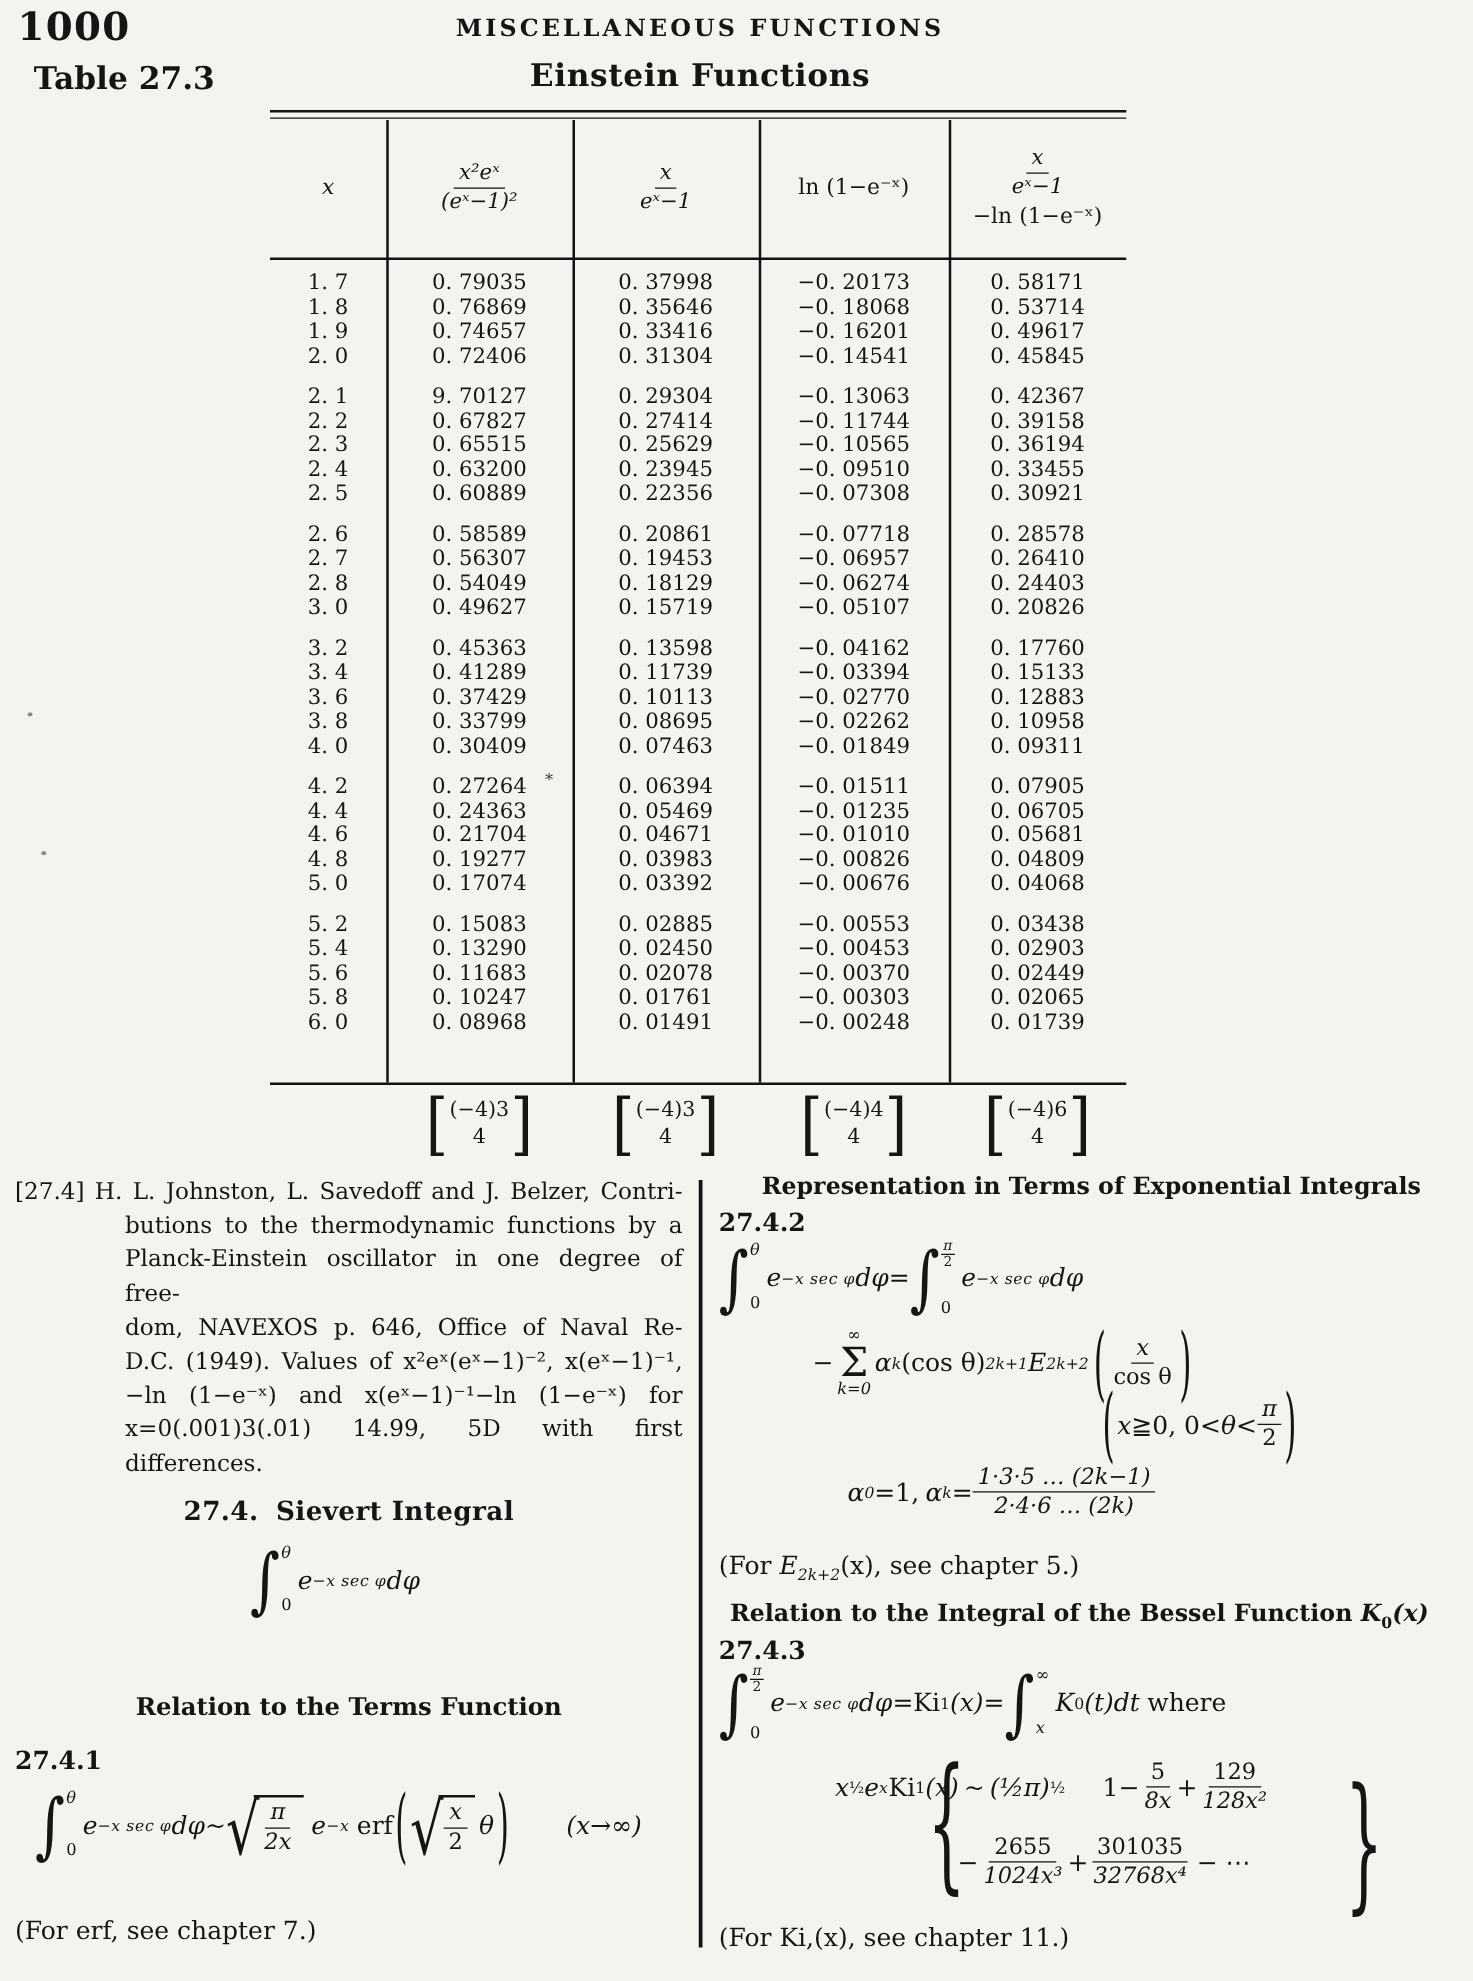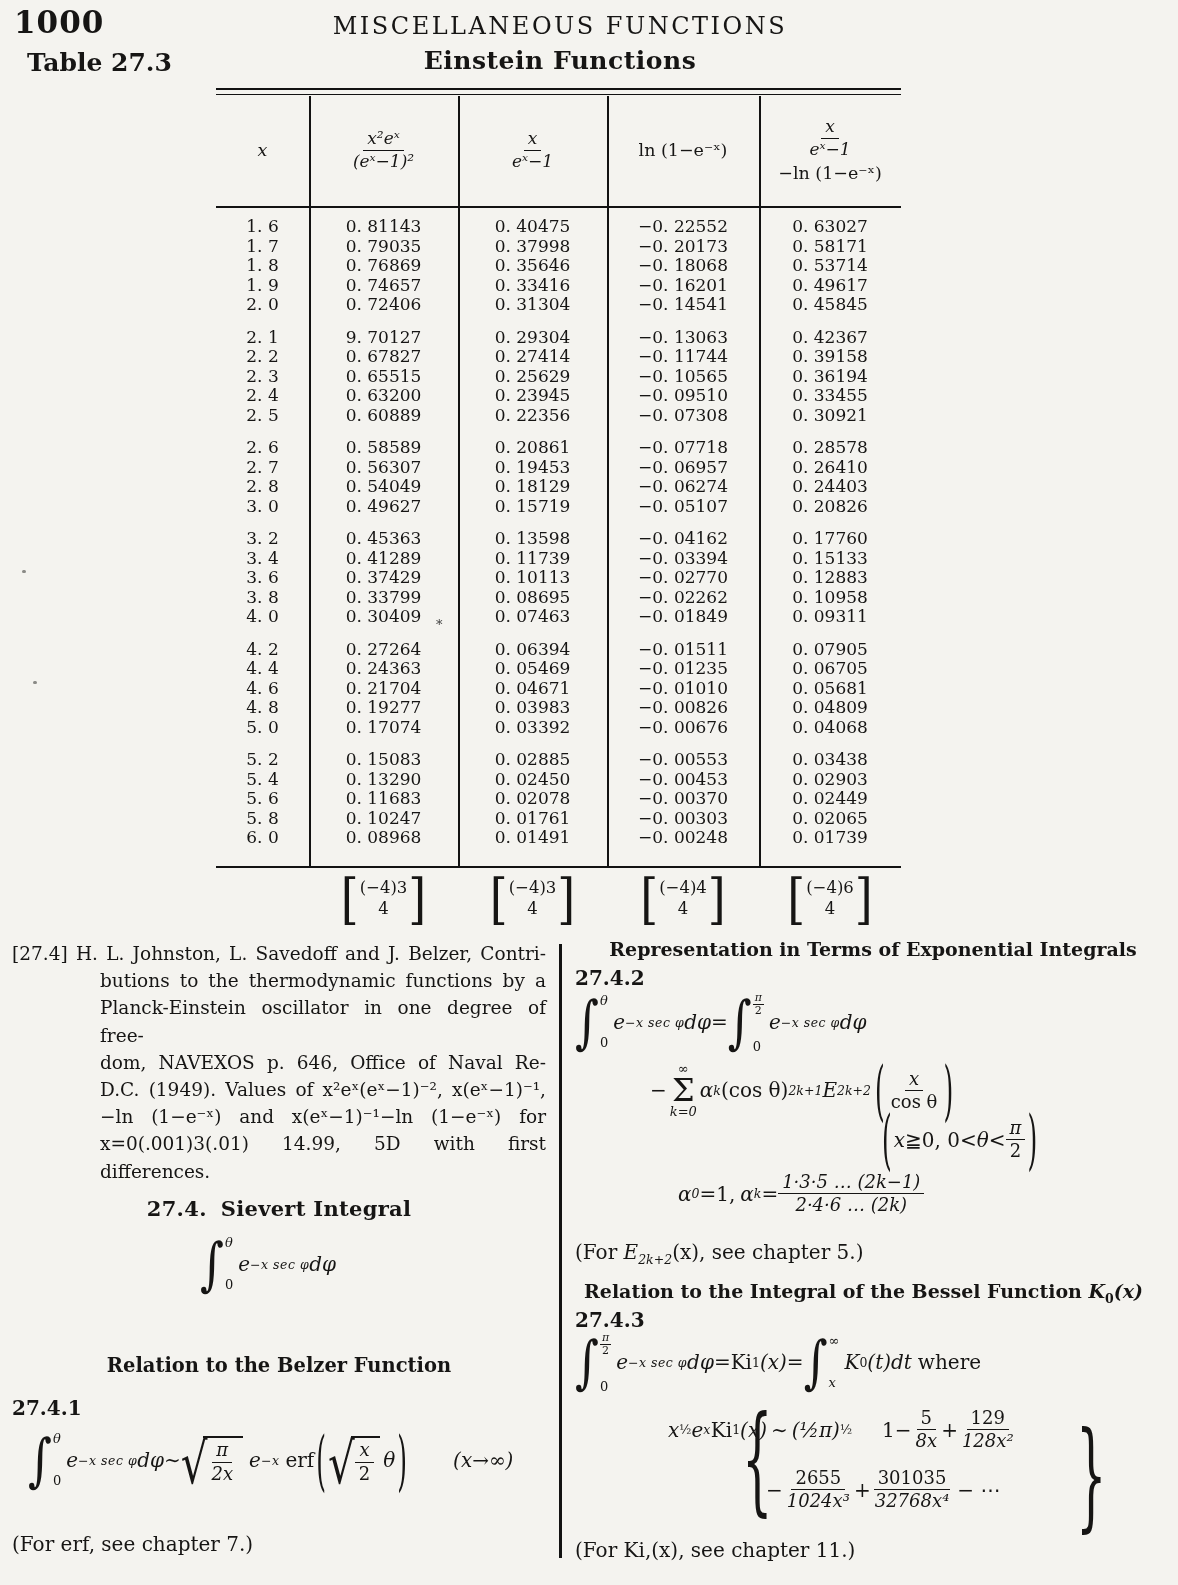--- a/index.html
+++ b/index.html
@@ -7,21 +7,21 @@
     width:1178px;height:1585px;position:relative;overflow:hidden;
     background:#f4f3ef;color:#161514;
     font-family:"DejaVu Serif","Liberation Serif",serif;
     -webkit-font-smoothing:antialiased;
   }
   .abs{position:absolute;}
   .mi{font-style:italic;}
 
   
   .pageno{left:14px;top:4px;font-size:31px;font-weight:bold;letter-spacing:1px;}
-  .runhead{left:280px;top:12px;width:560px;font-size:24px;font-weight:normal;letter-spacing:2.5px;text-align:center;}
+  .runhead{left:280px;top:12px;width:560px;font-size:19px;font-weight:bold;letter-spacing:2.5px;text-align:center;}
   .tlabel{left:27px;top:48px;font-size:25px;font-weight:bold;}
   .ttitle{left:350px;top:46px;width:420px;font-size:25px;font-weight:bold;text-align:center;letter-spacing:0.5px;}
 
   
   .twrap{left:216px;top:88px;width:685px;height:800px;}
   .rule-double{position:absolute;left:0;top:0;width:685px;height:4px;border-top:2.5px solid #121212;border-bottom:1.5px solid #121212;}
   .rule-mid{position:absolute;left:0;top:118px;width:685px;border-top:2px solid #121212;}
   .rule-bot{position:absolute;left:0;top:778px;width:685px;border-top:2px solid #121212;}
   .vline{position:absolute;top:8px;width:2px;height:770px;background:#121212;}
   .thead{position:absolute;left:0;top:8px;width:685px;height:108px;display:grid;
@@ -124,27 +124,20 @@
         <span class="num">x</span>
         <span class="den">eˣ−1</span>
       </span>
       <span>−ln (1−e⁻ˣ)</span>
     </div>
   </div>
   <div class="rule-mid"></div>
   <div class="tbody">
       <div class="tblock">
         <div class="trow">
-          <div class="tcell">1. 6</div>
-          <div class="tcell">0. 81143</div>
-          <div class="tcell">0. 40475</div>
-          <div class="tcell">−0. 22552</div>
-          <div class="tcell">0. 63027</div>
-        </div>
-        <div class="trow">
           <div class="tcell">1. 7</div>
           <div class="tcell">0. 79035</div>
           <div class="tcell">0. 37998</div>
           <div class="tcell">−0. 20173</div>
           <div class="tcell">0. 58171</div>
         </div>
         <div class="trow">
           <div class="tcell">1. 8</div>
           <div class="tcell">0. 76869</div>
           <div class="tcell">0. 35646</div>
@@ -414,21 +407,21 @@
     <span class="lims">
         <span class="up mi">θ</span>
         <span class="lo">0</span>
       </span>
   </span>
   <span class="m mi">e</span>
     <sup class="mexp">−x sec φ</sup>
     <span class="m mi">dφ</span>
 </div>
 
-<div class="abs erfhead">Relation to the Belzer Function</div>
+<div class="abs erfhead">Relation to the Terms Function</div>
 <div class="abs eqlabel lab2741">27.4.1</div>
 
 <div class="abs mrow" style="left:28px;top:1434px">
   <span class="intwrap">
     <span class="int">∫</span>
     <span class="lims">
         <span class="up mi">θ</span>
         <span class="lo">0</span>
       </span>
   </span>

